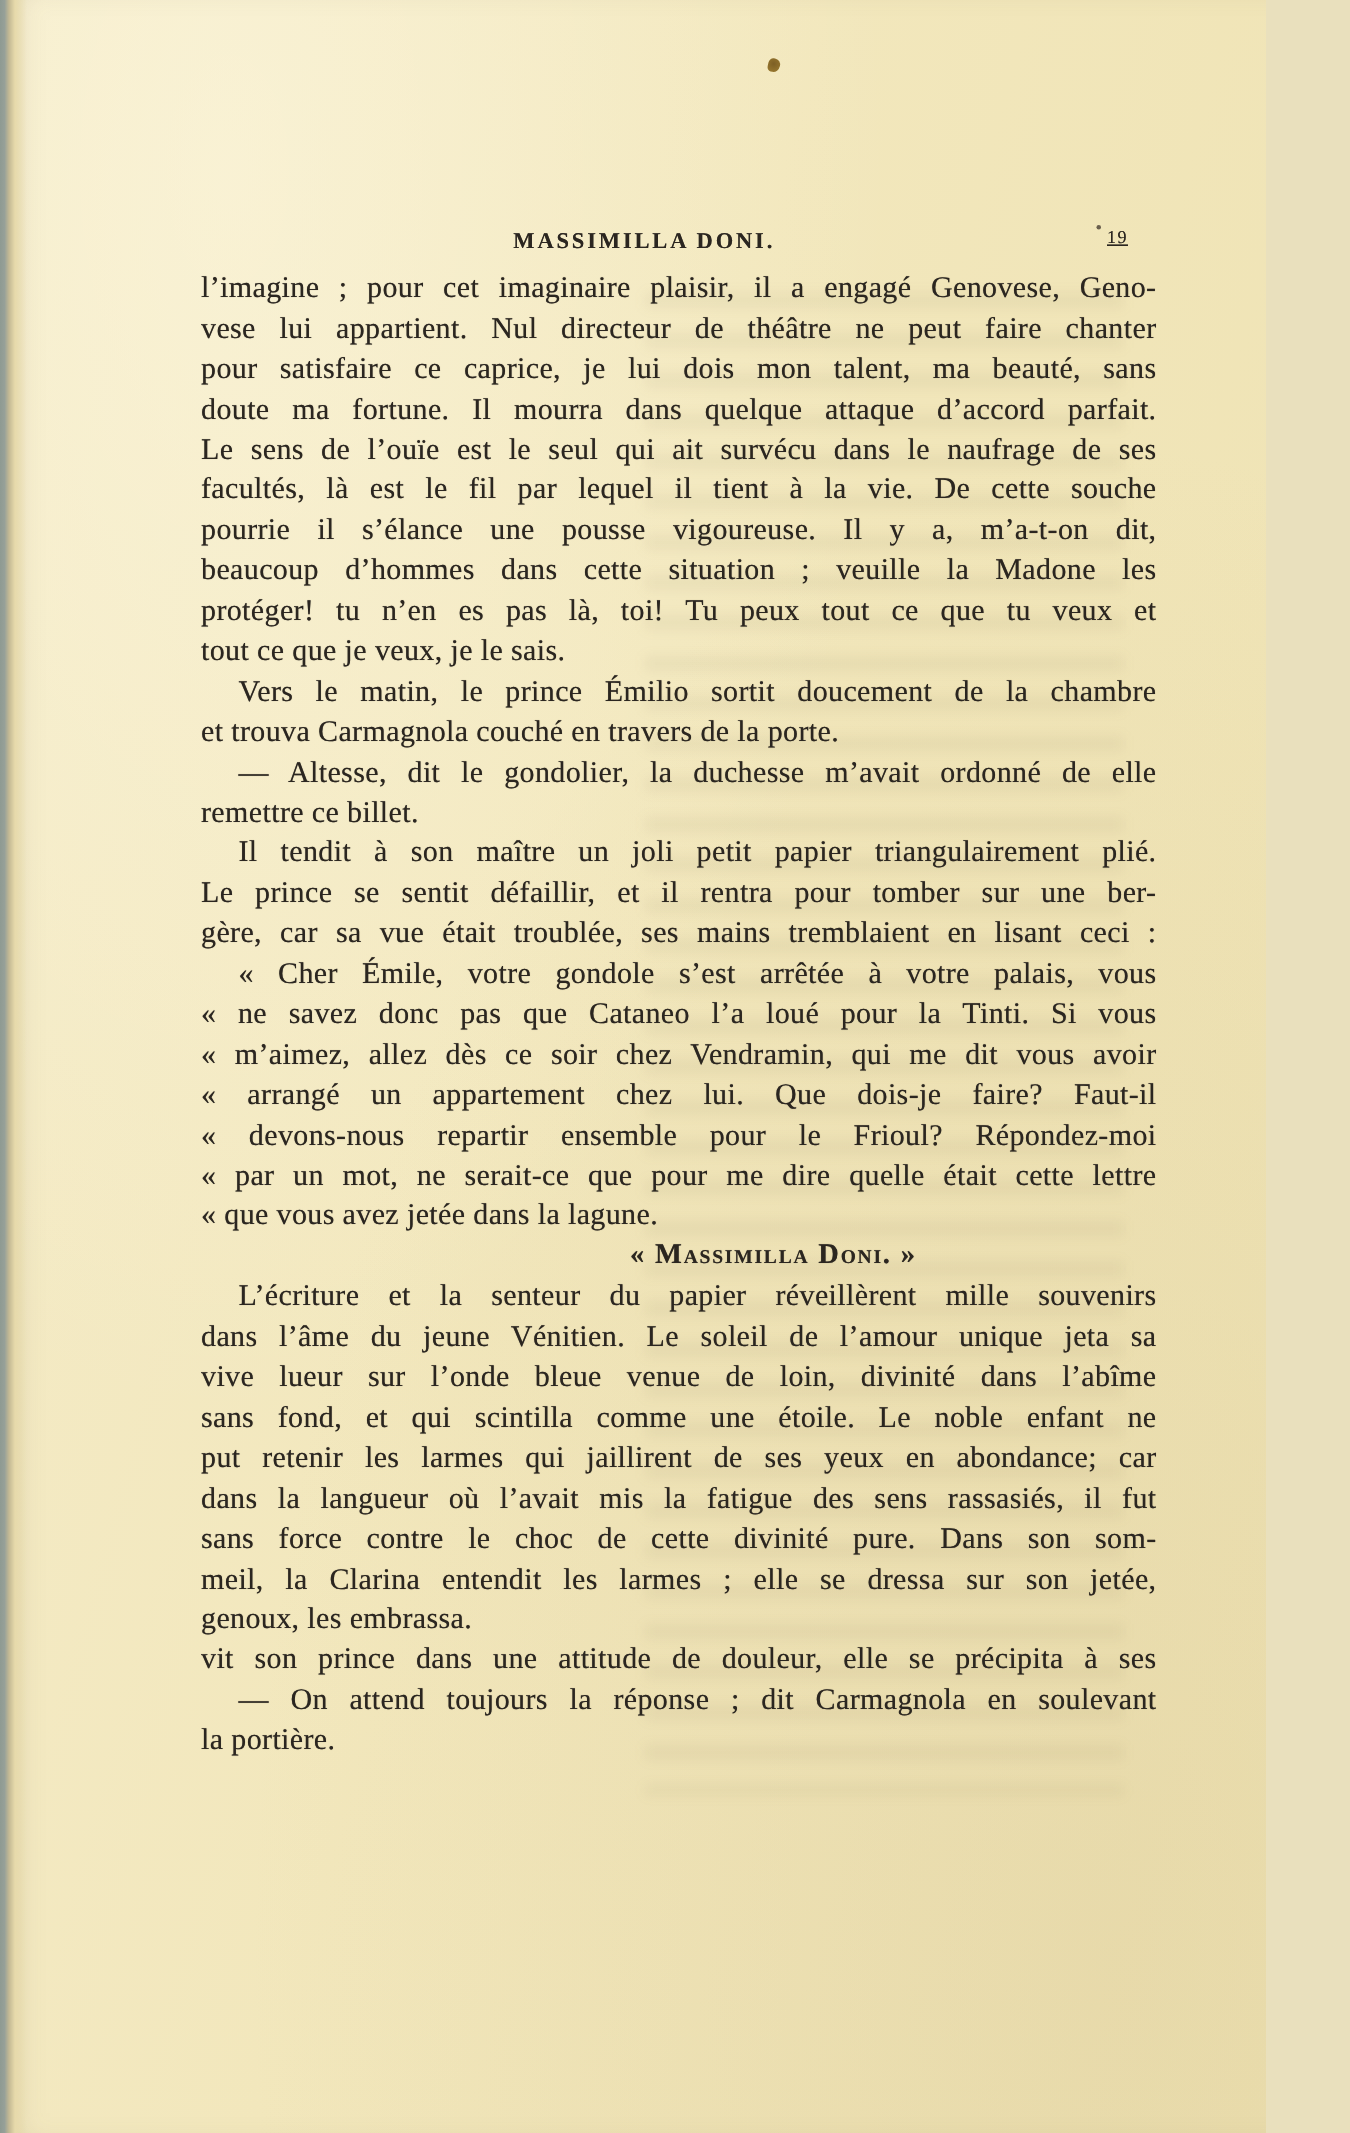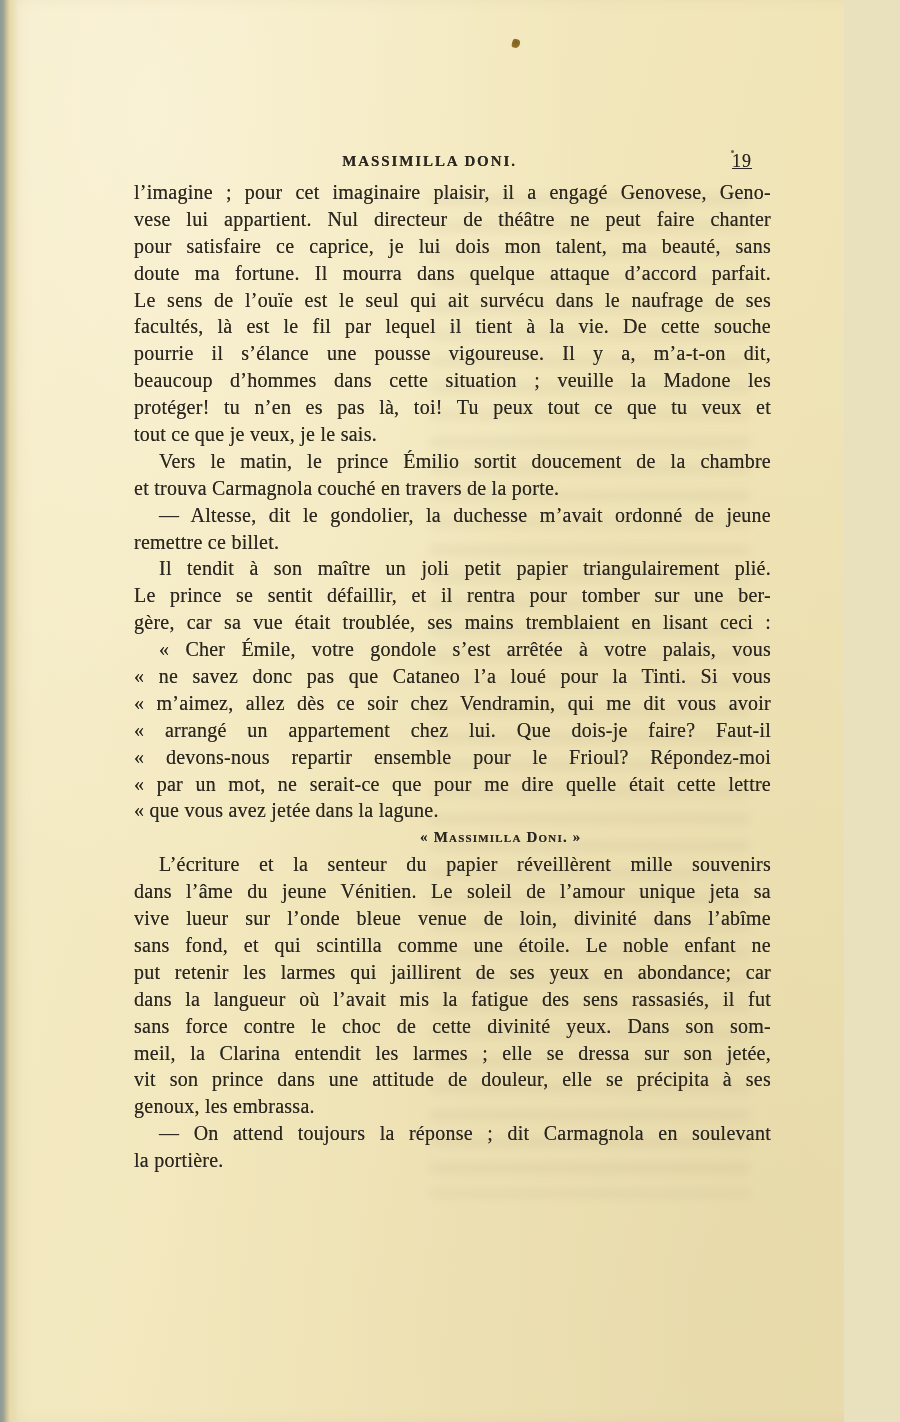--- a/index.html
+++ b/index.html
@@ -68,21 +68,21 @@
     text-align: center;
     transform: translateX(-24px);
     font-weight: 700;
     font-size: 15px;
     letter-spacing: 1.9px;
     text-shadow: 0 0 0.4px rgba(43,38,32,0.7);
   }
   .page-num {
     position: absolute;
     right: 20px; top: -2px;
-    font-size: 18px;
+    font-size: 12px;
     letter-spacing: 1px;
     text-shadow: 0 0 0.4px rgba(43,38,32,0.6);
     text-decoration: underline;
   }
   .text-block {
     position: absolute;
     left: 134px; top: 179px;
     width: 637px;
     font-size: 20px;
     letter-spacing: 0.25px;
@@ -101,21 +101,21 @@
   }
   .line.indent {
     text-indent: 25px;
   }
   .line.signature {
     text-align: right;
     text-align-last: left;
     padding-left: 286px;
     font-variant: small-caps;
     font-weight: 700;
-    font-size: 15px;
+    font-size: 19px;
     letter-spacing: 1.2px;
   }
 </style>
 </head>
 <body>
 
 <div class="page" style="--paper: #f2e7bc; --ink: #2b2620; --edge: #8e9a92; --spot: #96762e;">
   <div class="left-edge"></div>
   <div class="bleed"></div>
   <div class="ink-spot"></div>
@@ -132,39 +132,39 @@
       <div class="line">pour satisfaire ce caprice, je lui dois mon talent, ma beauté, sans</div>
       <div class="line">doute ma fortune. Il mourra dans quelque attaque d’accord parfait.</div>
       <div class="line">Le sens de l’ouïe est le seul qui ait survécu dans le naufrage de ses</div>
       <div class="line">facultés, là est le fil par lequel il tient à la vie. De cette souche</div>
       <div class="line">pourrie il s’élance une pousse vigoureuse. Il y a, m’a-t-on dit,</div>
       <div class="line">beaucoup d’hommes dans cette situation ; veuille la Madone les</div>
       <div class="line">protéger! tu n’en es pas là, toi! Tu peux tout ce que tu veux et</div>
       <div class="line no-justify">tout ce que je veux, je le sais.</div>
       <div class="line indent">Vers le matin, le prince Émilio sortit doucement de la chambre</div>
       <div class="line no-justify">et trouva Carmagnola couché en travers de la porte.</div>
-      <div class="line indent">— Altesse, dit le gondolier, la duchesse m’avait ordonné de jeune</div>
+      <div class="line indent">— Altesse, dit le gondolier, la duchesse m’avait ordonné de elle</div>
       <div class="line no-justify">remettre ce billet.</div>
       <div class="line indent">Il tendit à son maître un joli petit papier triangulairement plié.</div>
       <div class="line">Le prince se sentit défaillir, et il rentra pour tomber sur une ber-</div>
       <div class="line">gère, car sa vue était troublée, ses mains tremblaient en lisant ceci :</div>
       <div class="line indent">« Cher Émile, votre gondole s’est arrêtée à votre palais, vous</div>
       <div class="line">« ne savez donc pas que Cataneo l’a loué pour la Tinti. Si vous</div>
       <div class="line">« m’aimez, allez dès ce soir chez Vendramin, qui me dit vous avoir</div>
       <div class="line">« arrangé un appartement chez lui. Que dois-je faire? Faut-il</div>
       <div class="line">« devons-nous repartir ensemble pour le Frioul? Répondez-moi</div>
       <div class="line">« par un mot, ne serait-ce que pour me dire quelle était cette lettre</div>
       <div class="line no-justify">« que vous avez jetée dans la lagune.</div>
       <div class="line signature no-justify">« Massimilla Doni. »</div>
       <div class="line indent">L’écriture et la senteur du papier réveillèrent mille souvenirs</div>
       <div class="line">dans l’âme du jeune Vénitien. Le soleil de l’amour unique jeta sa</div>
       <div class="line">vive lueur sur l’onde bleue venue de loin, divinité dans l’abîme</div>
       <div class="line">sans fond, et qui scintilla comme une étoile. Le noble enfant ne</div>
       <div class="line">put retenir les larmes qui jaillirent de ses yeux en abondance; car</div>
       <div class="line">dans la langueur où l’avait mis la fatigue des sens rassasiés, il fut</div>
-      <div class="line">sans force contre le choc de cette divinité yeux. Dans son som-</div>
+      <div class="line">sans force contre le choc de cette divinité pure. Dans son som-</div>
       <div class="line">meil, la Clarina entendit les larmes ; elle se dressa sur son jetée,</div>
+      <div class="line no-justify">genoux, les embrassa.</div>
       <div class="line">vit son prince dans une attitude de douleur, elle se précipita à ses</div>
-      <div class="line no-justify">genoux, les embrassa.</div>
       <div class="line indent">— On attend toujours la réponse ; dit Carmagnola en soulevant</div>
       <div class="line no-justify">la portière.</div>
     </div>
 </div>
 
 </body></html>

